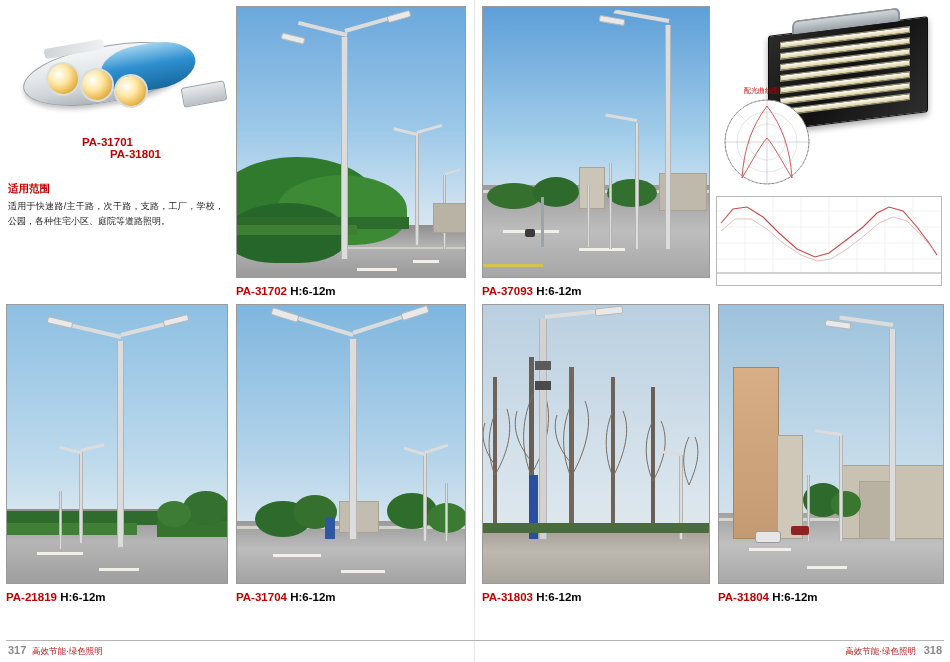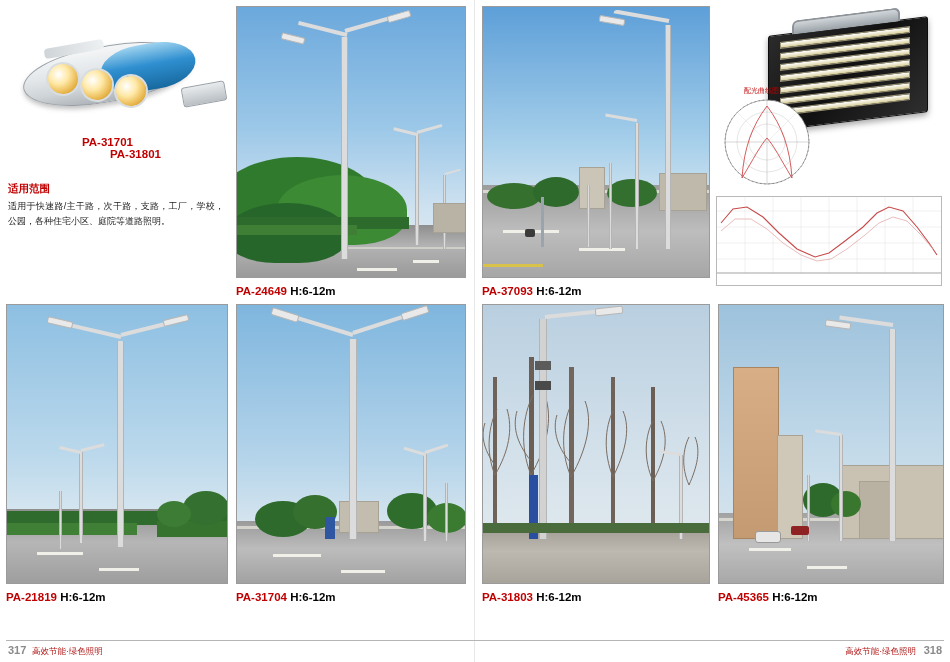--- a/index.html
+++ b/index.html
@@ -176,21 +176,21 @@
     <div class="lamp" style="left:44px; top:28px; width:24px; height:7px; transform:rotate(14deg);"></div>
 
     <div class="pole" style="left:178px; top:126px; width:4px; height:112px;"></div>
     <div class="arm" style="left:180px; top:124px; width:26px; height:3px; transform:rotate(-16deg); transform-origin:left center;"></div>
     <div class="arm" style="left:156px; top:126px; width:24px; height:3px; transform:rotate(14deg); transform-origin:right center;"></div>
     <div class="pole" style="left:206px; top:168px; width:3px; height:74px;"></div>
     <div class="arm" style="left:208px; top:166px; width:16px; height:2px; transform:rotate(-16deg); transform-origin:left center;"></div>
     <div class="bldg" style="left:196px; top:196px; width:34px; height:30px; background:#b9b3a6;"></div>
   </div>
   <div class="caption" style="position:absolute; left:236px; top:285px;">
-    <span>PA-24649</span>
+    <span>PA-31702</span>
     <span class="h">H:6-12m</span>
   </div>
 
   <div class="photo" style="left:482px; top:6px; width:228px; height:272px;">
     <div class="sky" style="background:linear-gradient(to bottom,#5d9fd8 0%,#a6cfea 50%,#dfeaf2 80%,#eef2f4 100%);"></div>
 
     <div class="ground road-asphalt" style="height:92px; background:linear-gradient(to bottom,#9c9c9c,#bdbdbd 50%,#a6a6a6 100%);"></div>
     <div class="road-line" style="left:0; bottom:84px; width:100%; height:3px; background:#d8d8d0;"></div>
     <div class="road-line" style="left:20px; bottom:44px; width:56px; height:3px;"></div>
     <div class="road-line" style="left:96px; bottom:26px; width:46px; height:3px;"></div>
@@ -388,21 +388,21 @@
     <div class="lamp" style="left:106px; top:16px; width:26px; height:7px; transform:rotate(8deg);"></div>
 
     <div class="pole" style="left:120px; top:130px; width:4px; height:106px;"></div>
     <div class="arm" style="left:96px; top:128px; width:26px; height:3px; transform:rotate(8deg); transform-origin:right center;"></div>
     <div class="pole" style="left:88px; top:170px; width:3px; height:66px;"></div>
 
     <div style="position:absolute; left:36px; bottom:40px; width:26px; height:12px; background:#e6e6e6; border:1px solid #9a9a9a; border-radius:3px;"></div>
     <div style="position:absolute; left:72px; bottom:48px; width:18px; height:9px; background:#8f2222; border-radius:2px;"></div>
   </div>
   <div class="caption" style="position:absolute; left:718px; top:591px;">
-    <span>PA-45365</span>
+    <span>PA-31804</span>
     <span class="h">H:6-12m</span>
   </div>
 
   <div class="center-gutter"></div>
 
   <div class="footer">
     <div class="rule"></div>
     <div class="pnum" style="left:8px;">317</div>
     <div class="ptxt" style="left:32px;">高效节能·绿色照明</div>
     <div class="pnum" style="right:8px;">318</div>

